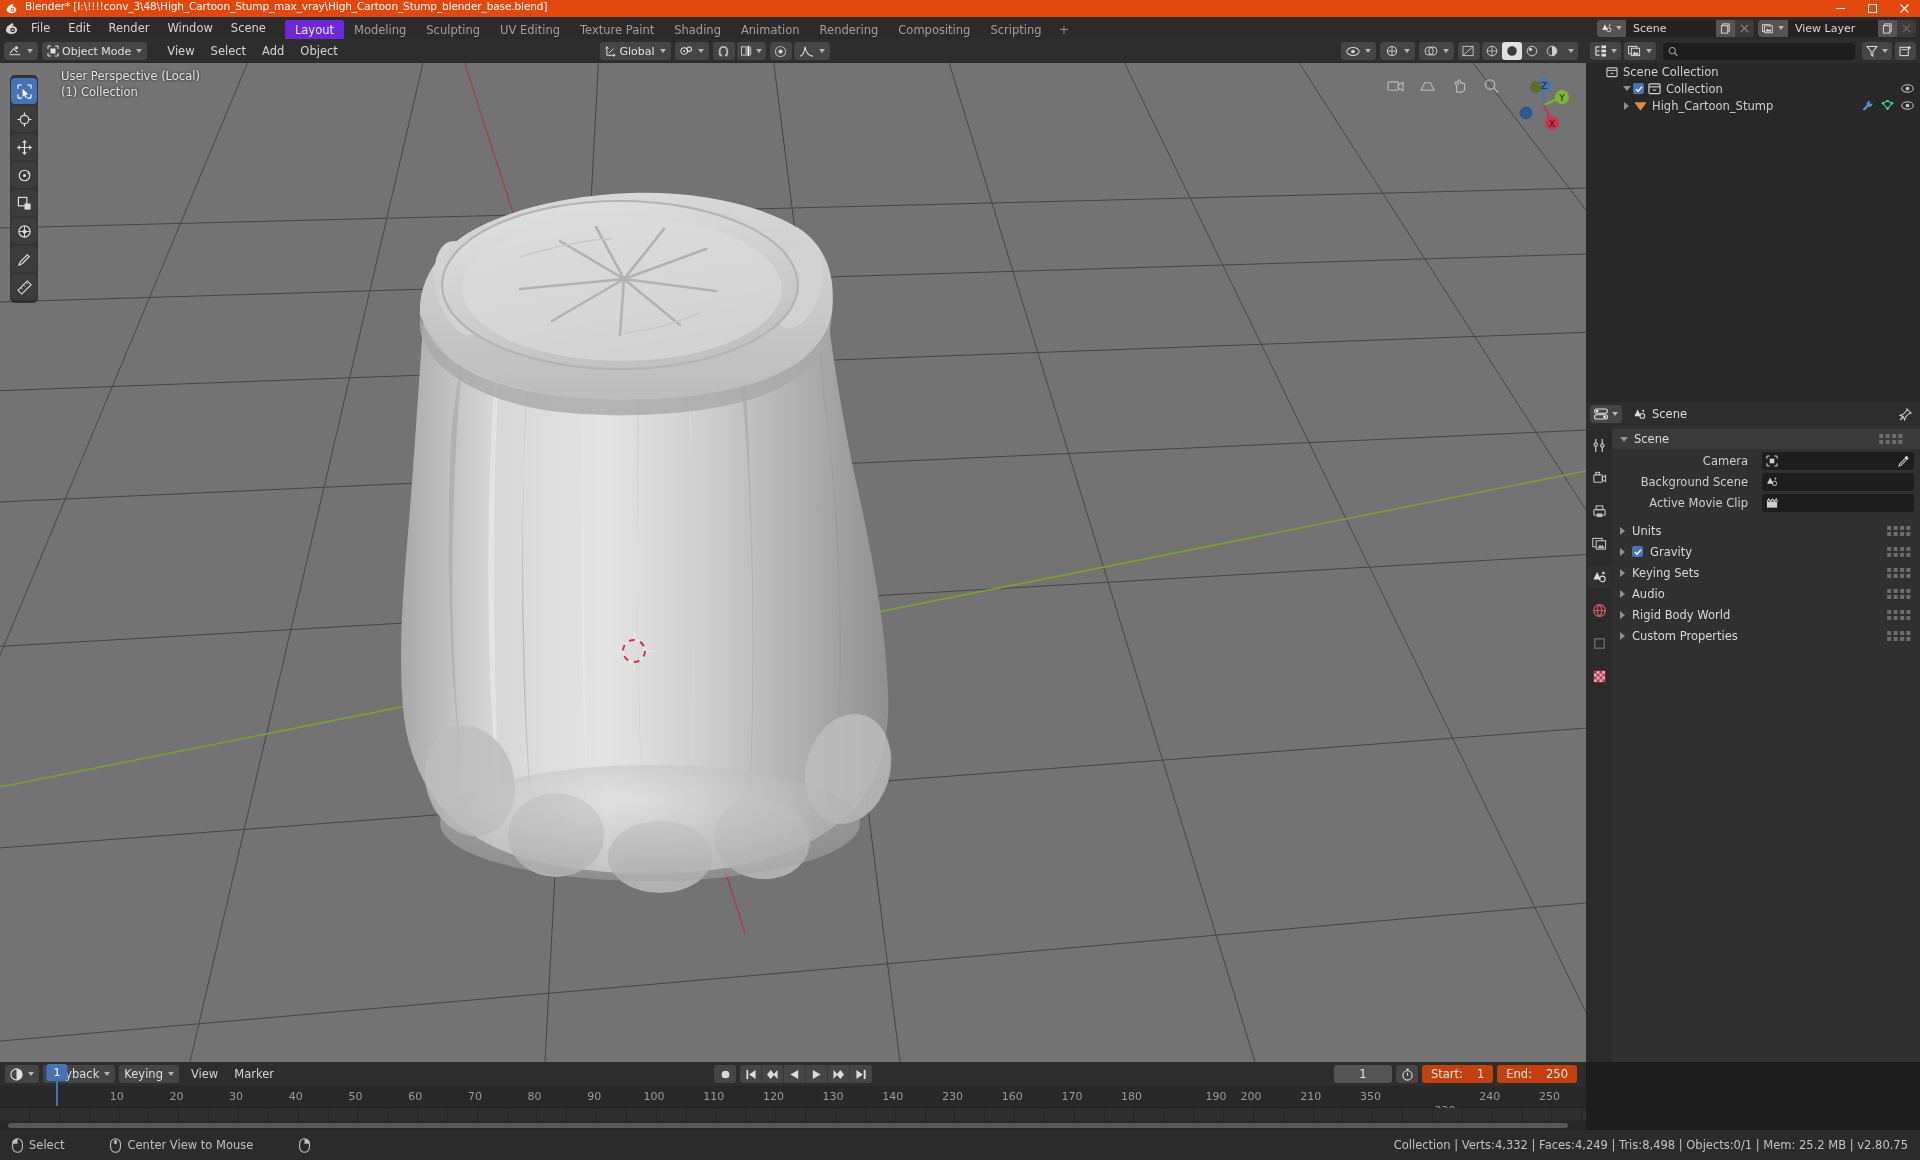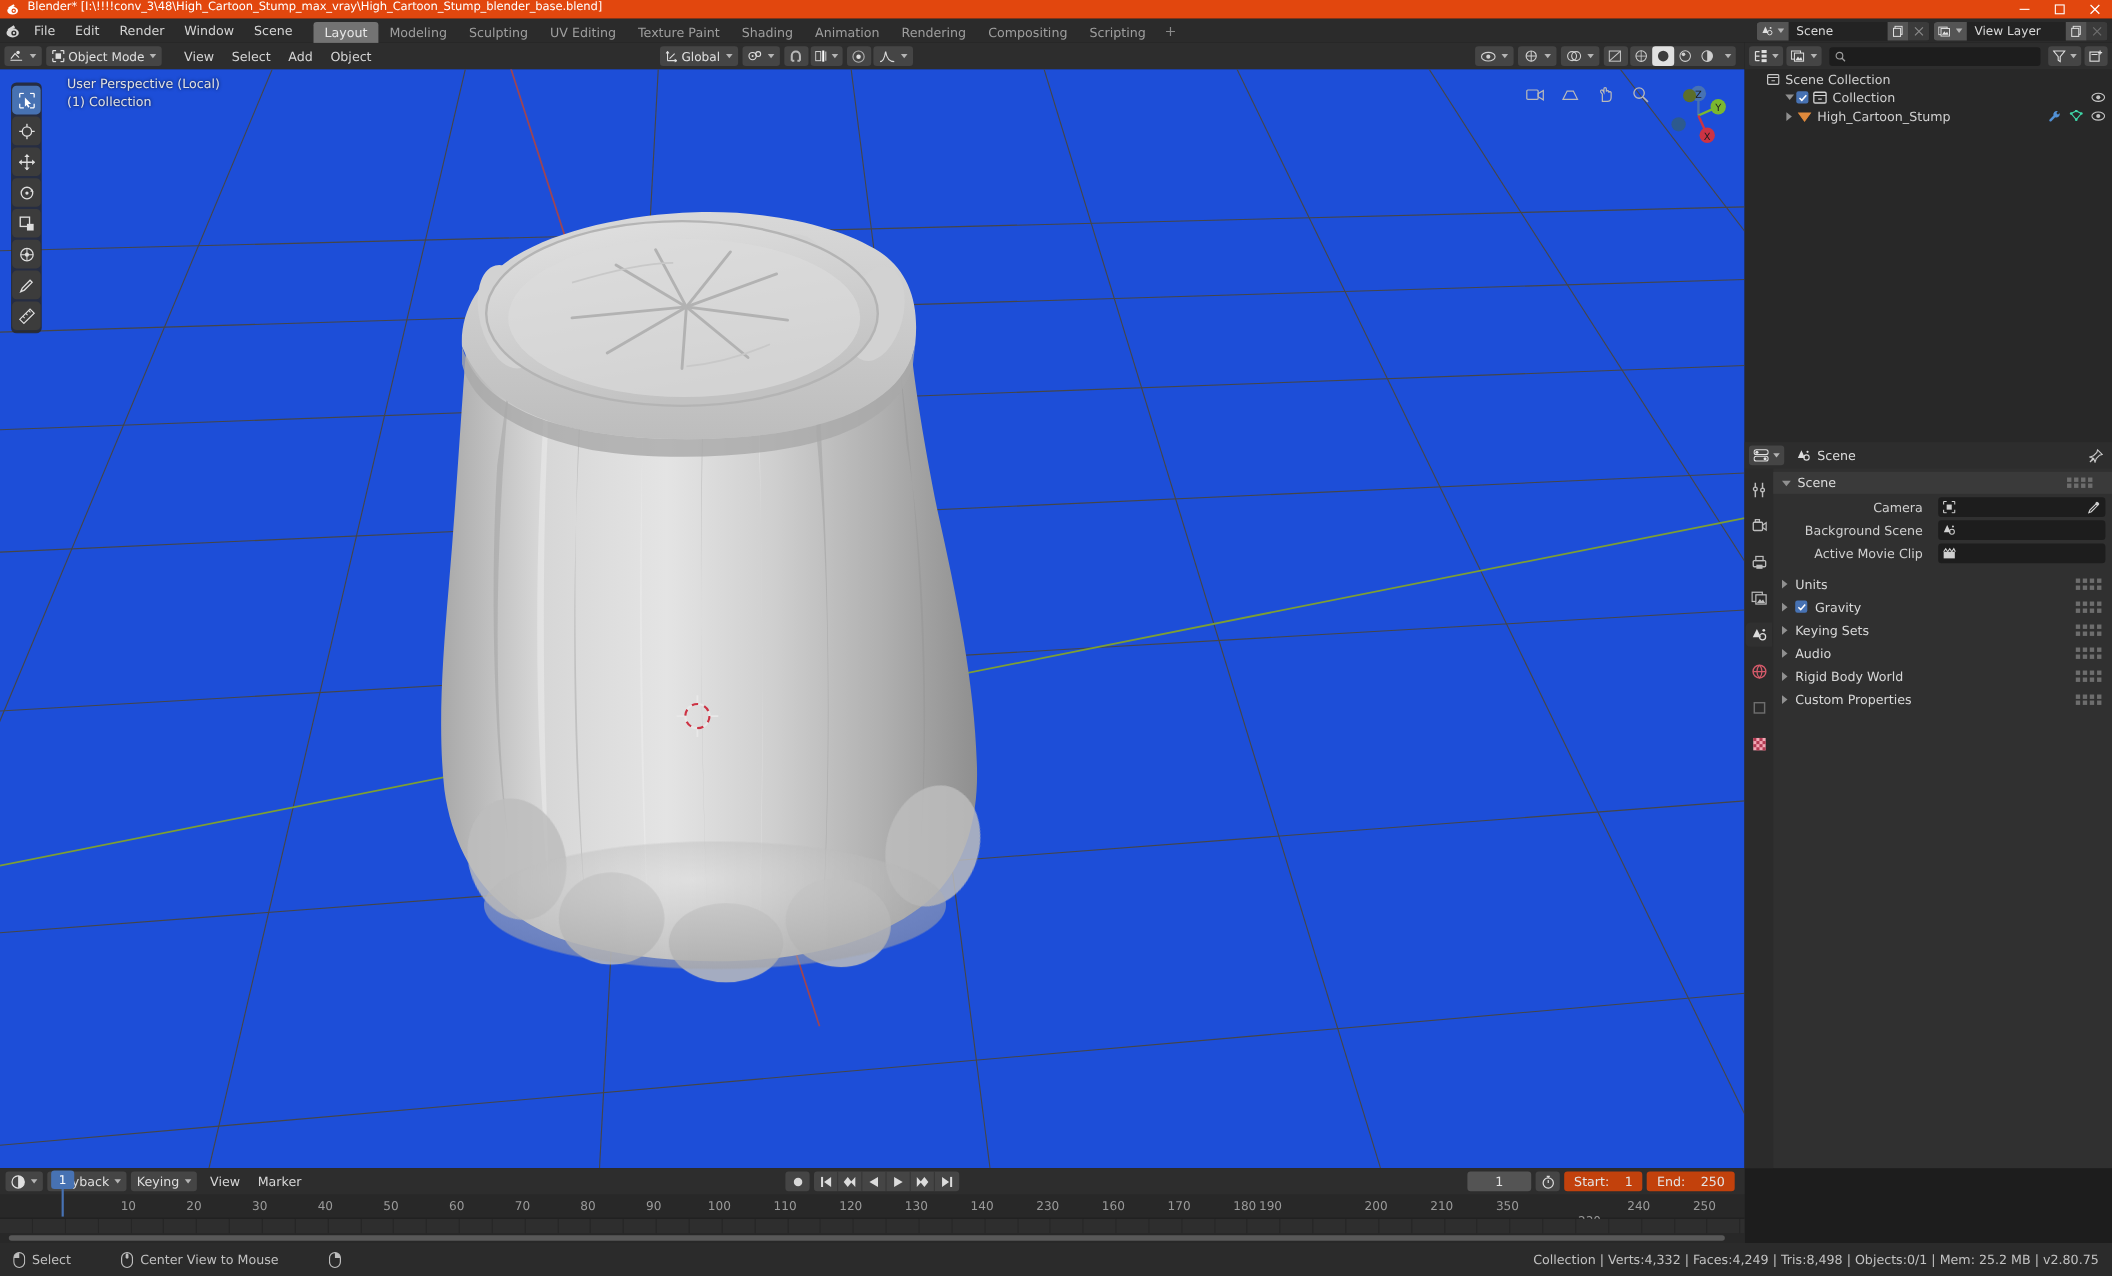--- a/index.html
+++ b/index.html
@@ -42,21 +42,21 @@
   .menu-item {
     color:#d4d4d4; font-size:11.5px; padding:0 9px; height:22px;
     display:flex; align-items:center; cursor:default; white-space:nowrap;
   }
   .ws-tabs { display:flex; align-items:flex-end; height:22px; margin-left:10px; }
   .ws-tab {
     color:#9f9f9f; font-size:11.5px; padding:0 10px; height:19px;
     display:flex; align-items:center; white-space:nowrap;
     border-radius:3px 3px 0 0; position:relative;
   }
-  .ws-tab.active { background:#737373; color:#e8e8e8; }
+  .ws-tab.active { background:#6d28d9; color:#e8e8e8; }
   .ws-tab.plus { color:#8a8a8a; font-size:13px; padding:0 7px; }
 
   .topbar-right { margin-left:auto; display:flex; align-items:center; height:22px; padding-right:4px; }
   .tb-field {
     display:flex; align-items:center; height:17px; background:#232323;
     border-radius:3px; margin-left:4px; overflow:hidden;
   }
   .tb-dropicon {
     display:flex; align-items:center; gap:2px; background:#545454;
     height:17px; padding:0 4px; border-radius:3px 0 0 3px;
@@ -91,21 +91,21 @@
     width:22px; height:18px; display:flex; align-items:center; justify-content:center;
     background:#454545; border-radius:3px; margin-right:2px;
   }
   .vh-group { display:flex; align-items:center; background:#454545; border-radius:3px; height:18px; margin-right:4px; }
   .vh-group > div { display:flex; align-items:center; justify-content:center; height:18px; padding:0 4px; }
   .caret { width:0;height:0;border-left:3px solid transparent;border-right:3px solid transparent;border-top:4px solid #b5b5b5; margin-left:2px;}
 
   
   #viewport {
     position:absolute; left:0; top:63px; width:1586px; height:999px;
-    background:#1d4ed8; overflow:hidden;
+    background:#737373; overflow:hidden;
   }
   #vpcanvas { position:absolute; inset:0; }
   .vp-overlay-text {
     position:absolute; color:#e3e3e3; font-size:11.5px;
     text-shadow:0 0 3px rgba(0,0,0,0.85); white-space:nowrap;
   }
 
   
   #vptoolbar {
     position:absolute; left:10px; top:12px; width:28px;
@@ -1091,21 +1091,21 @@
       <div class="tick-label" style="left: 594.3px;">90</div>
       <div class="tick-label" style="left: 654px;">100</div>
       <div class="tick-label" style="left: 713.7px;">110</div>
       <div class="tick-label" style="left: 773.4px;">120</div>
       <div class="tick-label" style="left: 833.1px;">130</div>
       <div class="tick-label" style="left: 892.8px;">140</div>
       <div class="tick-label" style="left: 952.5px;">230</div>
       <div class="tick-label" style="left: 1012.2px;">160</div>
       <div class="tick-label" style="left: 1071.9px;">170</div>
       <div class="tick-label" style="left: 1131.6px;">180</div>
-      <div class="tick-label" style="left: 1155px;">190</div>
+      <div class="tick-label" style="left: 1216px;">190</div>
       <div class="tick-label" style="left: 1251px;">200</div>
       <div class="tick-label" style="left: 1310.7px;">210</div>
       <div class="tick-label" style="left: 1370.4px;">350</div>
       <div class="tick-label" style="left: 1445px; margin-top: 14px;">230</div>
       <div class="tick-label" style="left: 1489.8px;">240</div>
       <div class="tick-label" style="left: 1549.5px;">250</div>
     </div>
   <div id="tl-track">
       <div class="tick-line" style="left: 29px;"></div>
       <div class="tick-line" style="left: 58.85px;"></div>

